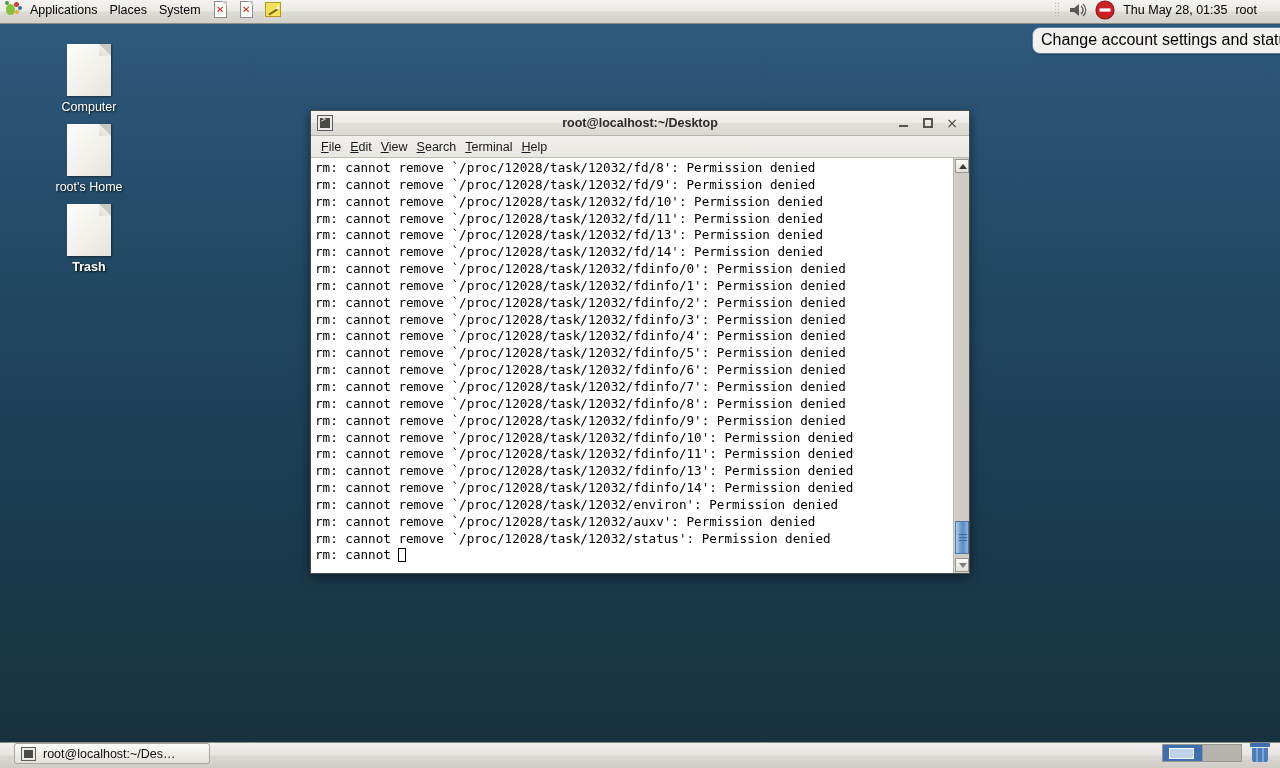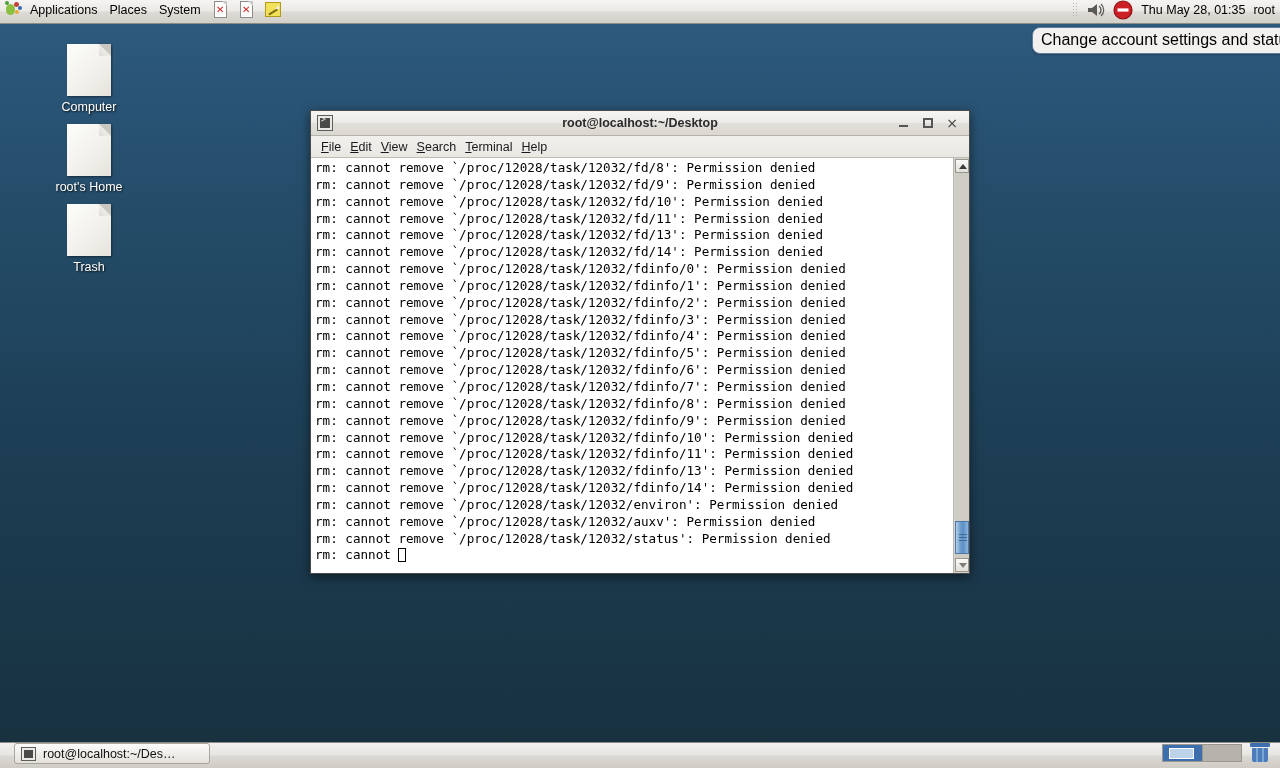--- a/index.html
+++ b/index.html
@@ -72,21 +72,21 @@
     width:10px; height:1.5px; background:#7d6c10;
     transform: rotate(-32deg);
   }
   .note-icon:after {
     content:""; position:absolute; left:9px; top:2px;
     width:0;height:0;
     border-left:4px solid transparent;border-bottom:4px solid #efefef;
   }
   #panel-right {
     margin-left: auto; display: flex; align-items: center;
-    padding-right: 1px;
+    padding-right: 19px;
   }
   .handle-grip {
     width: 7px; height: 16px; margin-right: 6px;
     background-image:
       radial-gradient(#b0aea9 35%, transparent 36%),
       radial-gradient(#b0aea9 35%, transparent 36%);
     background-size: 3px 3px;
     background-position: 0 0, 0 0;
     opacity: .85;
   }
@@ -382,21 +382,21 @@
         <div class="paperdoc"></div>
       </div>
     <div class="label">Computer</div>
   </div>
   <div class="desk-icon" style="left:41px; top:124px;">
     <div class="glyph">
         <div class="paperdoc"></div>
       </div>
     <div class="label">root's Home</div>
   </div>
-  <div class="desk-icon" style="left:41px; top:204px;">
+  <div class="desk-icon" style="left:41px; top:204px;font-weight:bold;">
     <div class="glyph">
         <div class="paperdoc"></div>
       </div>
     <div class="label">Trash</div>
   </div>
 
   <div id="term-window">
 
     <div id="title-bar">
       <div id="title-icon"></div>

